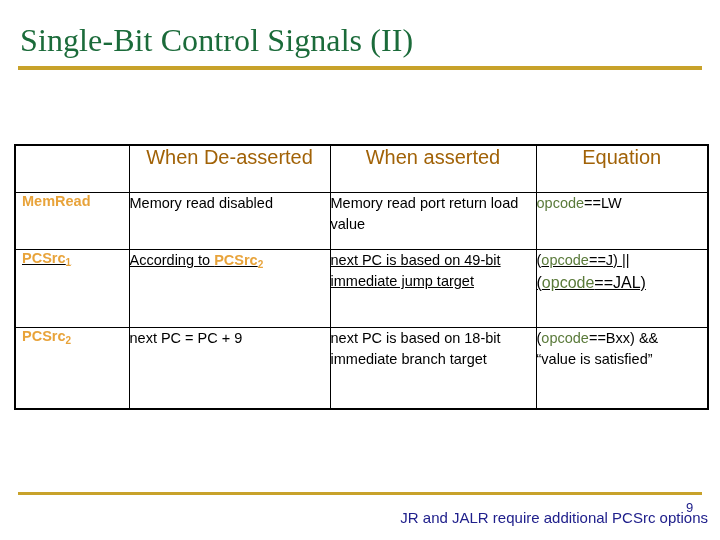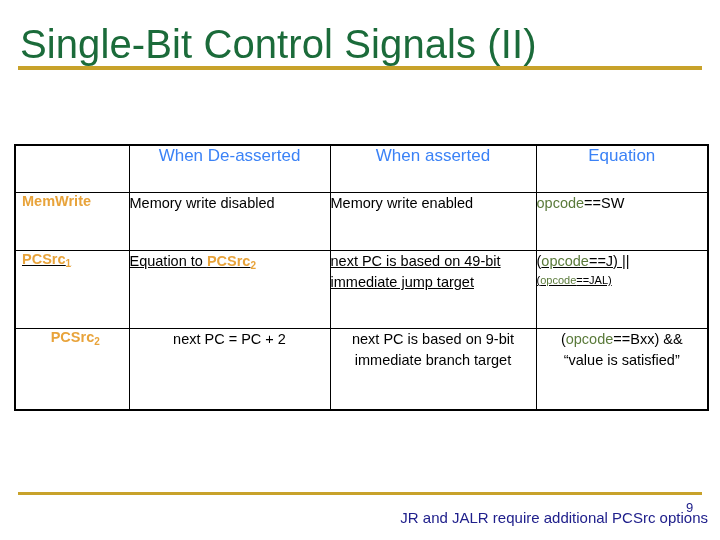--- a/index.html
+++ b/index.html
@@ -13,25 +13,26 @@
     font-family: "Liberation Sans", sans-serif;
     overflow: hidden;
     position: relative;
   }
 
   
   #slide-title {
     position: absolute;
     left: 20px;
     top: 22px;
-    font-size: 40px;
+    font-size: 32px;
     font-weight: 400;
     color: #1b6b3a;
     letter-spacing: 0.1px;
     white-space: nowrap;
+    font-family: Liberation Serif, serif;
   }
   #title-rule {
     position: absolute;
     left: 18px;
     top: 66px;
     width: 684px;
     height: 4px;
     background: #c8a22a;
   }
 
@@ -53,22 +54,22 @@
   }
   .col-label  { width: 114px; }
   .col-deass  { width: 201px; }
   .col-ass    { width: 206px; }
   .col-eq     { width: 172px; }
 
   thead th {
     height: 46px;
     text-align: center;
     vertical-align: middle;
-    font-size: 17px;
-    color: #3b82f6;
+    font-size: 20px;
+    color: #a16207;
     font-weight: 400;
   }
 
   .row-label-cell {
     vertical-align: bottom;
   }
   .row-label {
     display: block;
     padding: 0 0 10px 6px;
     font-size: 14.5px;
@@ -95,26 +96,26 @@
     color: #e8a33a;
     font-weight: bold;
   }
   .kw-orange sub {
     font-size: 10px;
     vertical-align: baseline;
     position: relative;
     top: 3px;
   }
   .opcode { color: #5a7a3a; }
-  .eq-small { font-size: 11px; }
+  .eq-small { font-size: 16px; }
 
   tr.r1 td { height: 56px; }
   tr.r2 td { height: 57px; }
   tr.r3 td { height: 77px; text-decoration: underline; }
-  tr.r4 td { height: 80px; text-align: center; }
+  tr.r4 td { height: 80px; }
 
   
   #footer-rule {
     position: absolute;
     left: 18px;
     top: 492px;
     width: 684px;
     height: 3px;
     background: #c8a22a;
   }
@@ -152,48 +153,48 @@
   <thead>
     <tr>
       <th></th>
       <th>When De-asserted</th>
       <th>When asserted</th>
       <th>Equation</th>
     </tr>
   </thead>
   <tbody>
 
-
-    <tr class="r2">
+    <tr class="r1">
       <td class="row-label-cell">
-        <span class="row-label"><span>Mem</span><span>Write</span></span>
-      </td>
-      <td class="cell">Memory write disabled</td>
-      <td class="cell">Memory write enabled</td>
-      <td class="cell eq"><span class="opcode">opcode</span><span>==SW</span></td>
-    </tr>
+        <span class="row-label"><span>Mem</span><span>Read</span></span>
+      </td>
+      <td class="cell">Memory read disabled</td>
+      <td class="cell">Memory read port return load value</td>
+      <td class="cell eq"><span class="opcode">opcode</span><span>==LW</span></td>
+    </tr>
+
 
     <tr class="r3">
       <td class="row-label-cell">
         <span class="row-label"><span>PCSrc</span><sub>1</sub></span>
       </td>
-      <td class="cell"><span>Equation to </span><span class="kw-orange"><span>PCSrc</span><sub>2</sub></span></td>
+      <td class="cell"><span>According to </span><span class="kw-orange"><span>PCSrc</span><sub>2</sub></span></td>
       <td class="cell">next PC is based on 49-bit immediate jump target</td>
       <td class="cell eq">
         <div><span>(</span><span class="opcode">opcode</span><span>==J) ||</span></div>
         <div class="eq-small"><span>(</span><span class="opcode">opcode</span><span>==JAL)</span></div>
       </td>
     </tr>
 
     <tr class="r4">
       <td class="row-label-cell">
         <span class="row-label"><span>PCSrc</span><sub>2</sub></span>
       </td>
-      <td class="cell">next PC = PC + 2</td>
-      <td class="cell">next PC is based on 9-bit immediate branch target</td>
+      <td class="cell">next PC = PC + 9</td>
+      <td class="cell">next PC is based on 18-bit immediate branch target</td>
       <td class="cell eq">
         <div><span>(</span><span class="opcode">opcode</span><span>==Bxx) &amp;&amp;</span></div>
         <div><span>“value is satisfied”</span></div>
       </td>
     </tr>
 
   </tbody>
 </table>
 
 <div id="footer-rule"></div>

